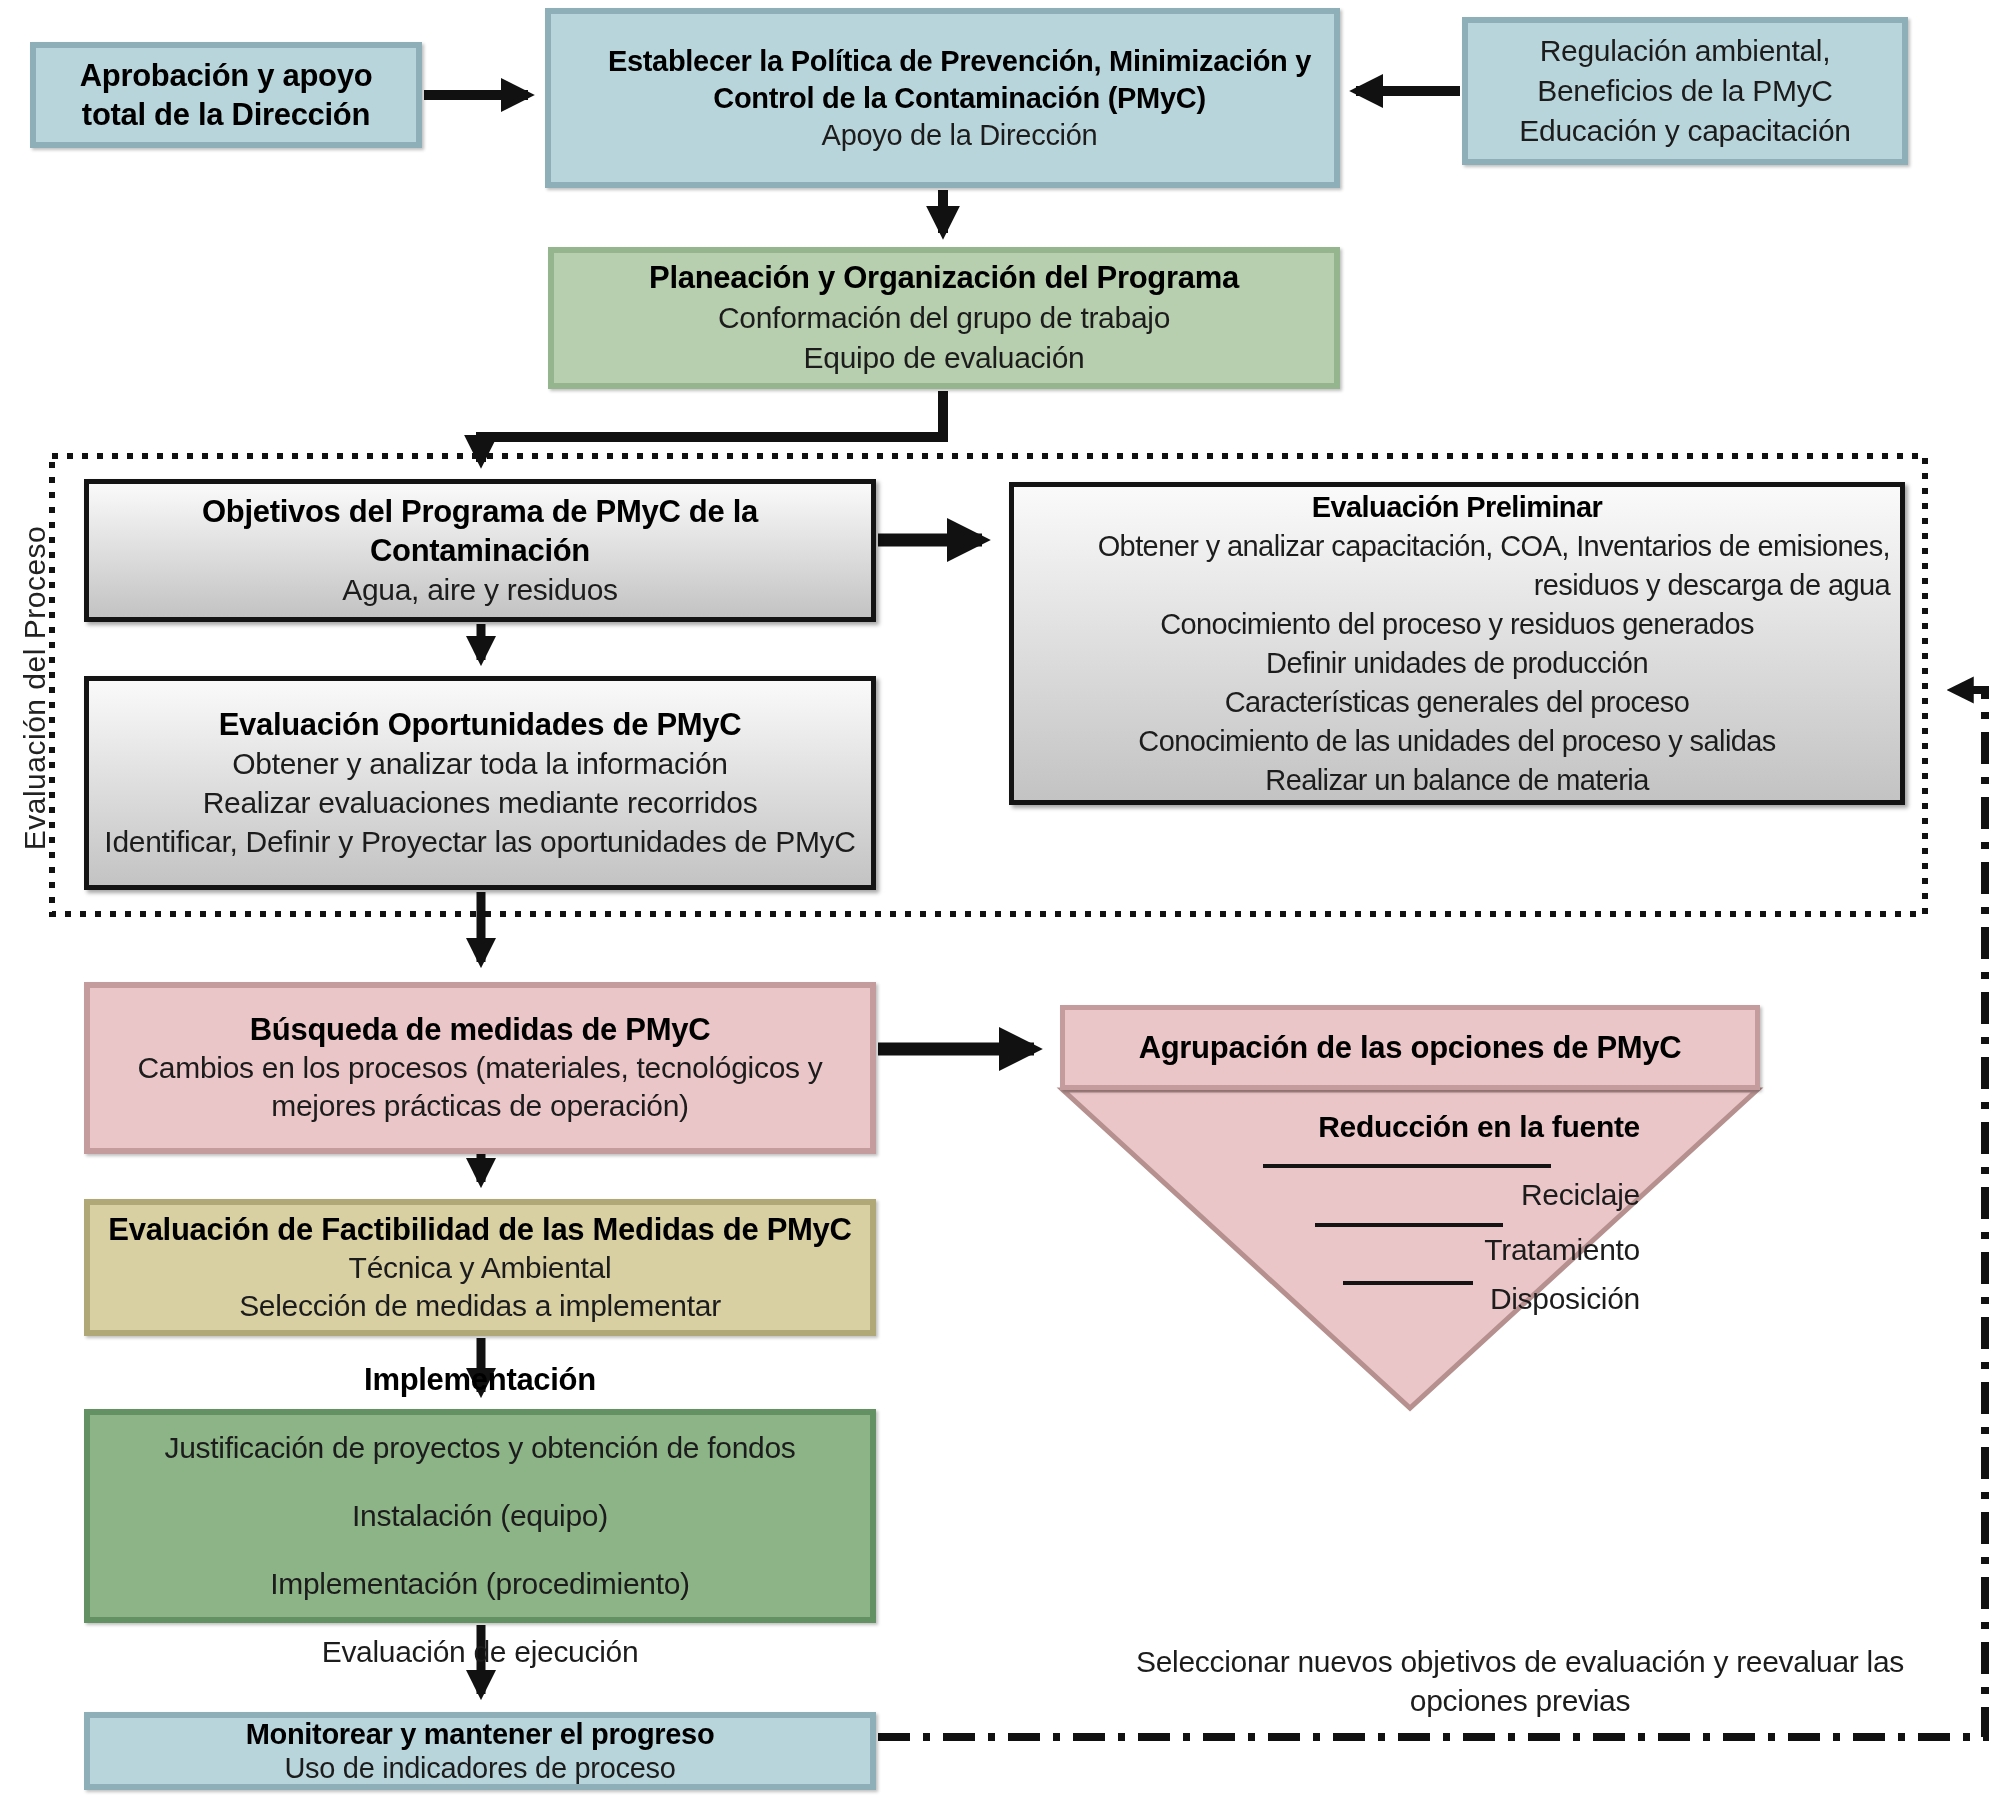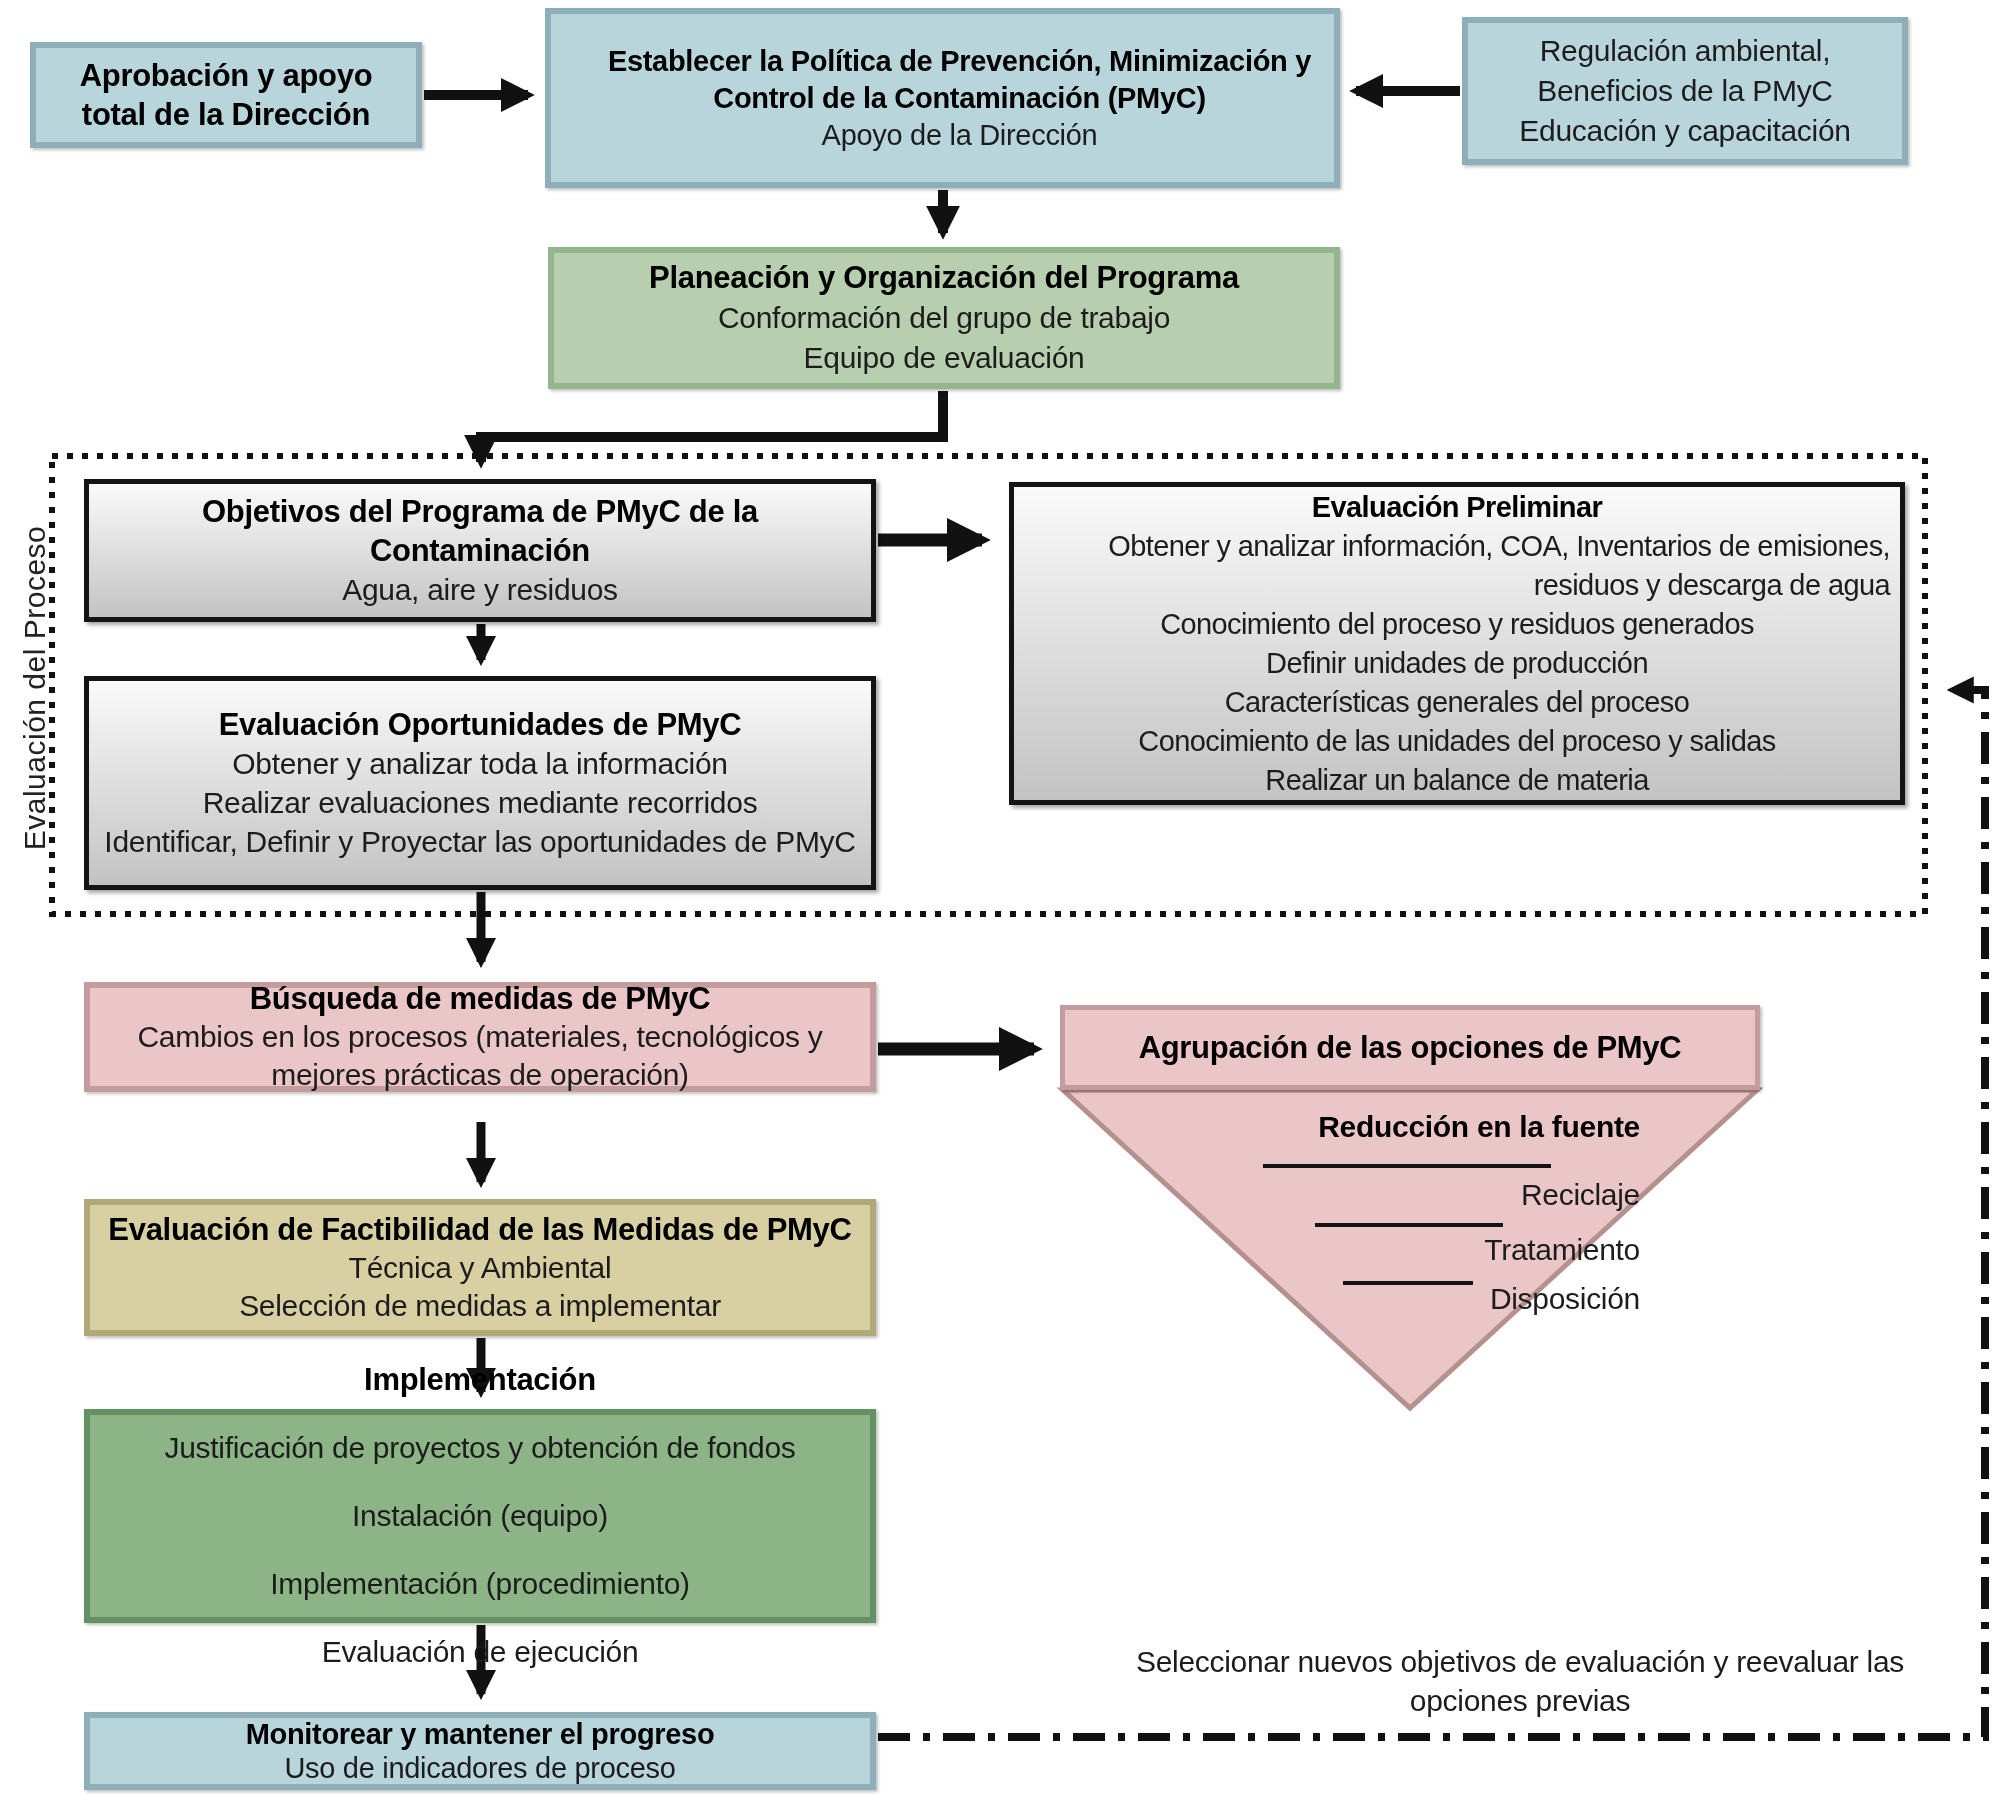--- a/index.html
+++ b/index.html
@@ -31,21 +31,21 @@
   #regulacion{left:1462px;top:17px;width:446px;height:148px;}
   #planeacion{left:548px;top:247px;width:792px;height:142px;}
 
   #objetivos{left:84px;top:479px;width:792px;height:143px;}
   #objetivos .t,#objetivos .line{line-height:39px;}
   #preliminar{left:1009px;top:482px;width:896px;height:323px;}
   #preliminar .t,#preliminar .line{font-size:29px;line-height:39px;letter-spacing:-0.6px;text-align:right;}
   #oportunidades{left:84px;top:676px;width:792px;height:214px;}
   #oportunidades .t,#oportunidades .line{line-height:39px;}
 
-  #busqueda{left:84px;top:982px;width:792px;height:110px;}
+  #busqueda{left:84px;top:982px;width:792px;height:172px;}
   #busqueda .t,#busqueda .line{line-height:38px;}
   #factibilidad{left:84px;top:1199px;width:792px;height:137px;}
   #factibilidad .t,#factibilidad .line{line-height:38px;}
   #implementacion{left:84px;top:1409px;width:792px;height:214px;}
   #monitorear{left:84px;top:1712px;width:792px;height:78px;padding:0 10px;}
   #monitorear .t,#monitorear .line{line-height:34px;font-size:29px;}
 
   #agrupacion{left:1060px;top:1005px;width:700px;height:85px;border-width:5px;}
 
   .funnel-label{position:absolute;z-index:3;width:460px;left:1180px;text-align:right;
@@ -127,21 +127,21 @@
   </div>
 
   <div class="box greenlight" id="planeacion">
     <div class="t">Planeación y Organización del Programa</div>
     <div class="line">Conformación del grupo de trabajo</div>
     <div class="line">Equipo de evaluación</div>
   </div>
 
   <div class="box gray" id="preliminar">
     <div class="t">Evaluación Preliminar</div>
-    <div class="line">Obtener y analizar información, COA, Inventarios de emisiones, residuos y descarga de agua</div>
+    <div class="line">Obtener y analizar capacitación, COA, Inventarios de emisiones, residuos y descarga de agua</div>
     <div class="line">Conocimiento del proceso y residuos generados</div>
     <div class="line">Definir unidades de producción</div>
     <div class="line">Características generales del proceso</div>
     <div class="line">Conocimiento de las unidades del proceso y salidas</div>
     <div class="line">Realizar un balance de materia</div>
   </div>
 
   <div class="box gray" id="oportunidades">
     <div class="t">Evaluación Oportunidades de PMyC</div>
     <div class="line">Obtener y analizar toda la información</div>

